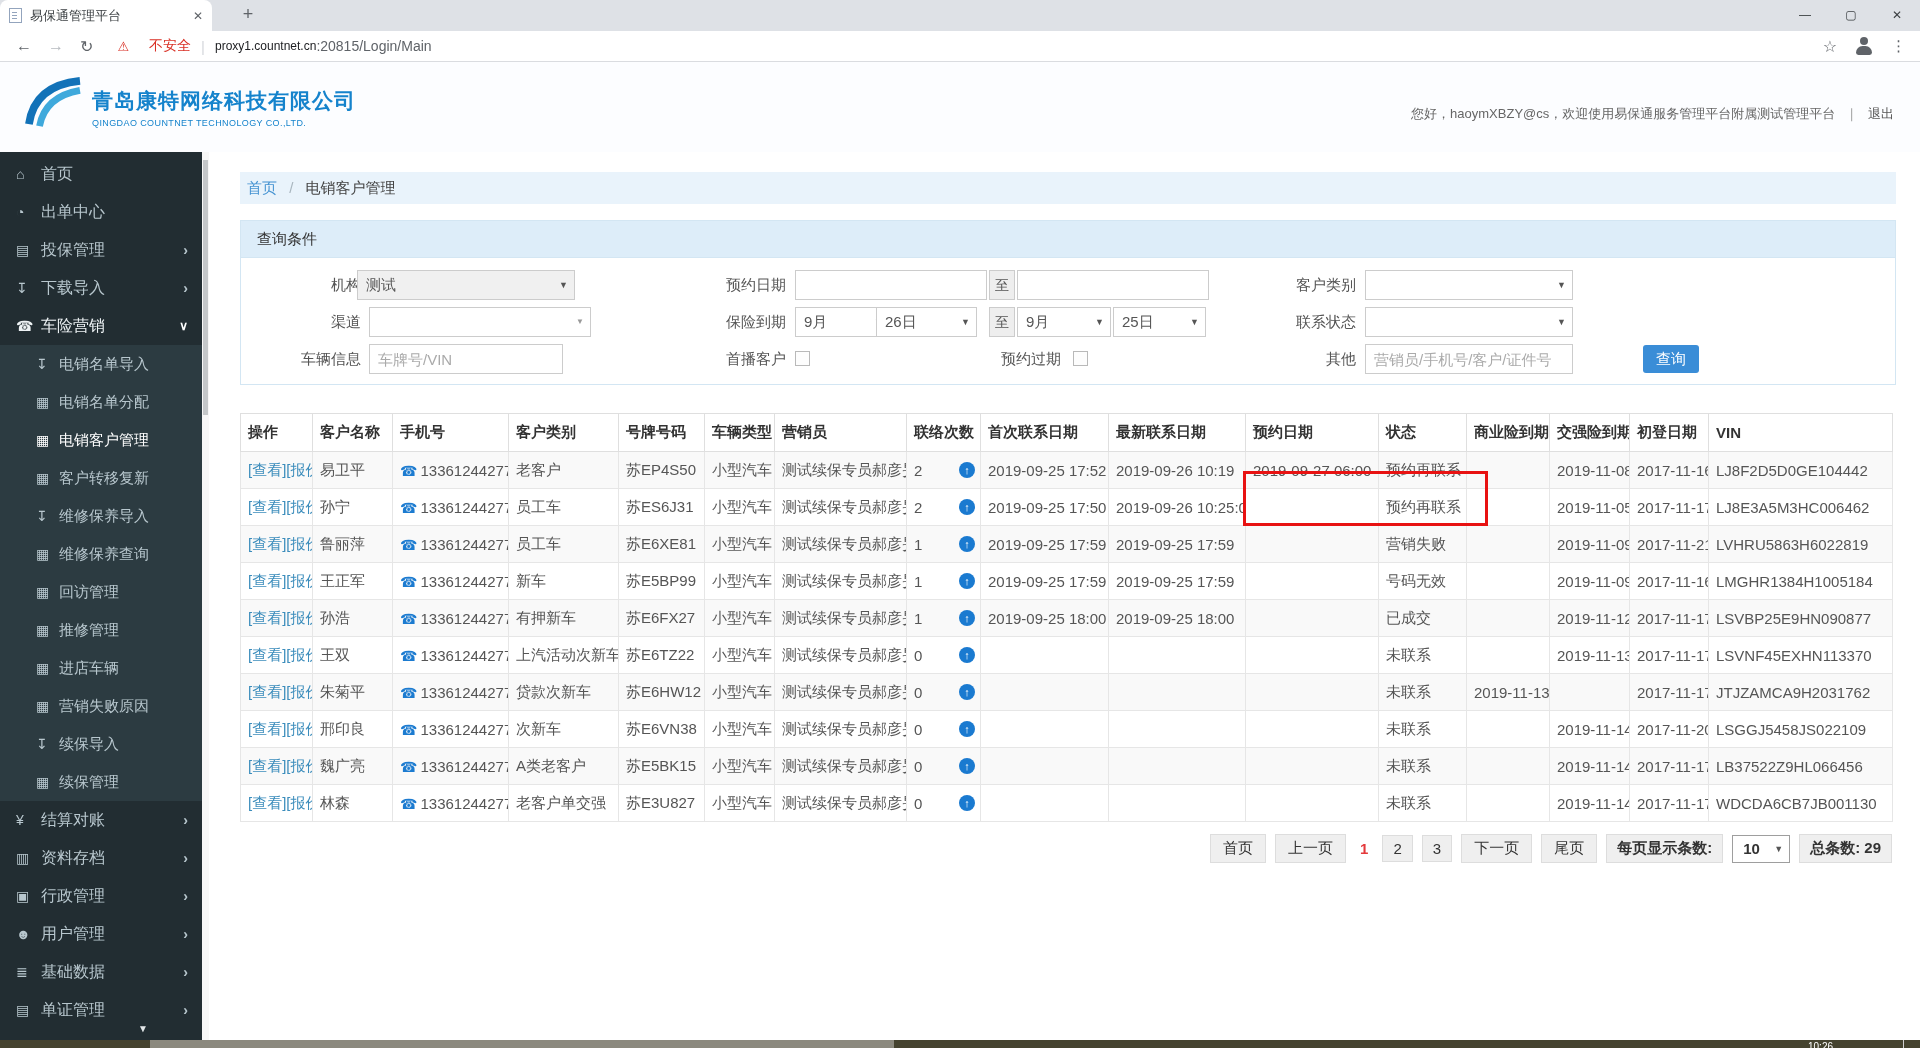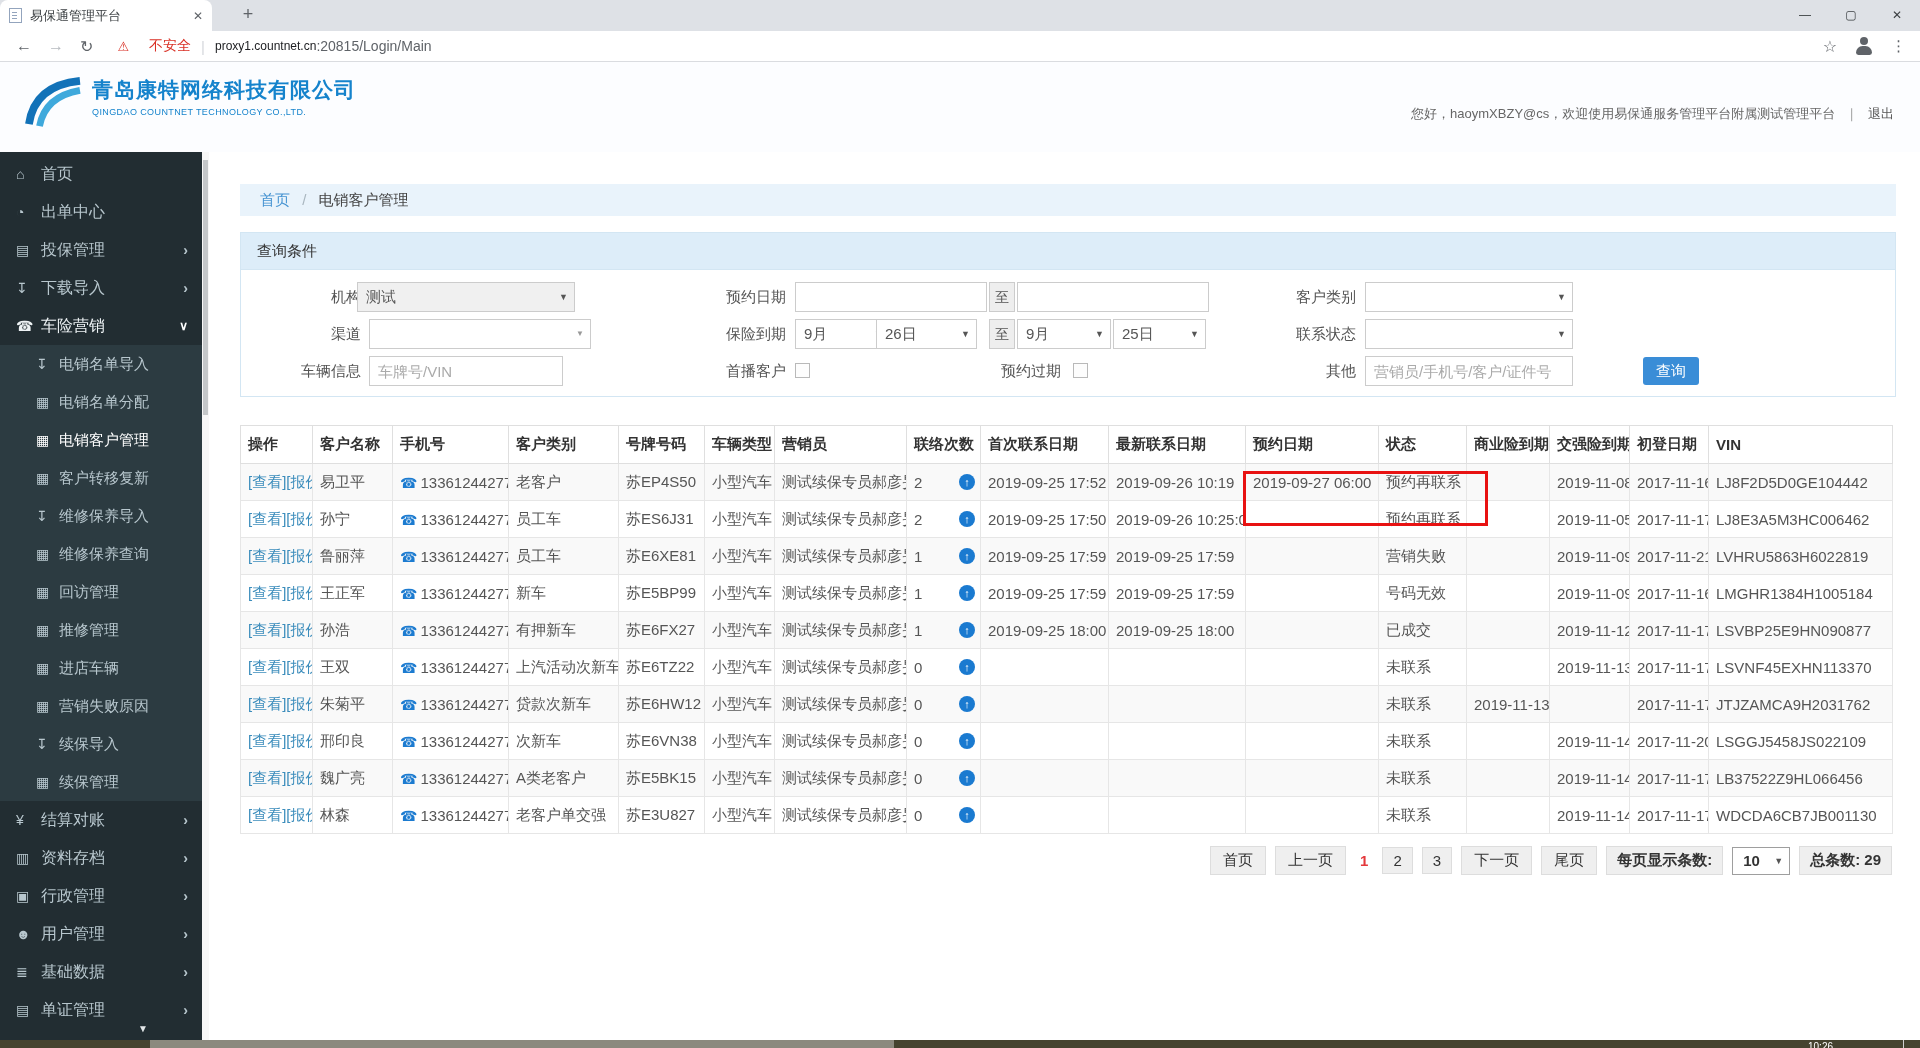--- a/index.html
+++ b/index.html
@@ -25,21 +25,21 @@
   .url-path{font-size:14px;color:#5f6368}
   .tb-right{margin-left:auto;display:flex;align-items:center}
   .star{font-size:16px;color:#5f6368;margin-right:16px}
   .avatar{width:22px;height:22px;position:relative;margin-right:16px}
   .avatar::before{content:"";position:absolute;left:7px;top:2px;width:8px;height:8px;border-radius:50%;background:#5f6368}
   .avatar::after{content:"";position:absolute;left:3px;top:11px;width:16px;height:9px;border-radius:8px 8px 3px 3px;background:#5f6368}
   .kebab{font-size:15px;color:#5f6368;margin-right:14px}
 
   
   #appheader{position:absolute;left:0;top:62px;width:1920px;height:90px;background:#fcfdff}
-  .logo{position:absolute;left:24px;top:14px;display:flex;align-items:flex-start}
+  .logo{position:absolute;left:24px;top:14px;display:flex;align-items:flex-end}
   .logo-names{margin-left:10px}
   .logo-cn{font-size:21px;font-weight:bold;color:#1583cc;letter-spacing:1px}
   .logo-en{font-size:9px;color:#1583cc;margin-top:3px;letter-spacing:0.4px}
   .greet{position:absolute;right:26px;top:43px;font-size:13px;color:#666;display:flex;align-items:center}
   .greet .divider{margin:0 10px;color:#888}
   .logout{color:#555}
 
   
   #sidebar{position:absolute;left:0;top:152px;width:202px;height:888px;background:#222d32;padding-top:3px;box-sizing:border-box;overflow:hidden}
   .sb-item{height:38px;display:flex;align-items:center;color:#b8c7ce;font-size:16px;padding-left:16px;position:relative;box-sizing:border-box}
@@ -49,21 +49,21 @@
   .sb-item.active .sb-label,.sb-item.active .sb-icon{color:#fff}
   .sb-item.open{color:#eef3f5}
   .sb-chev{position:absolute;right:14px;font-size:14px;font-weight:bold}
   .sb-chev.down{color:#fff;font-size:12px}
   #sb-scroll{position:absolute;left:202px;top:152px;width:7px;height:888px;background:#f7f7f7}
   #sb-thumb{position:absolute;left:1px;top:8px;width:5px;height:255px;background:#c4c7c9}
   #sb-downarrow{position:absolute;left:138px;top:1023px;color:#e2e6e8;font-size:10px}
 
   
   #main{position:absolute;left:209px;top:152px;width:1711px;height:888px;background:#fff;overflow:hidden}
-  .breadcrumb{margin:32px 24px 0 31px;height:32px;line-height:32px;background:#e9f3fb;padding-left:20px;font-size:15px;color:#444}
+  .breadcrumb{margin:20px 24px 0 31px;height:32px;line-height:32px;background:#e9f3fb;padding-left:7px;font-size:15px;color:#444}
   .bc-home{color:#4593d2}
   .bc-sep{color:#a9b6bf;margin:0 8px}
 
   .panel{margin:16px 24px 0 31px;border:1px solid #d3e6f3}
   .panel-h{height:36px;line-height:36px;background:#ddedf9;padding-left:16px;font-size:15px;color:#333;border-bottom:1px solid #d3e6f3}
   .panel-b{position:relative;height:126px;background:#fff}
   .frow{position:absolute;left:0;width:100%;height:30px}
   .r1{top:12px}.r2{top:49px}.r3{top:86px}
   .flabel{position:absolute;font-size:15px;color:#555;line-height:30px;text-align:right;width:110px}
   .l1{left:10px}.l2{left:415px;width:130px}.l3{left:985px;width:130px}

